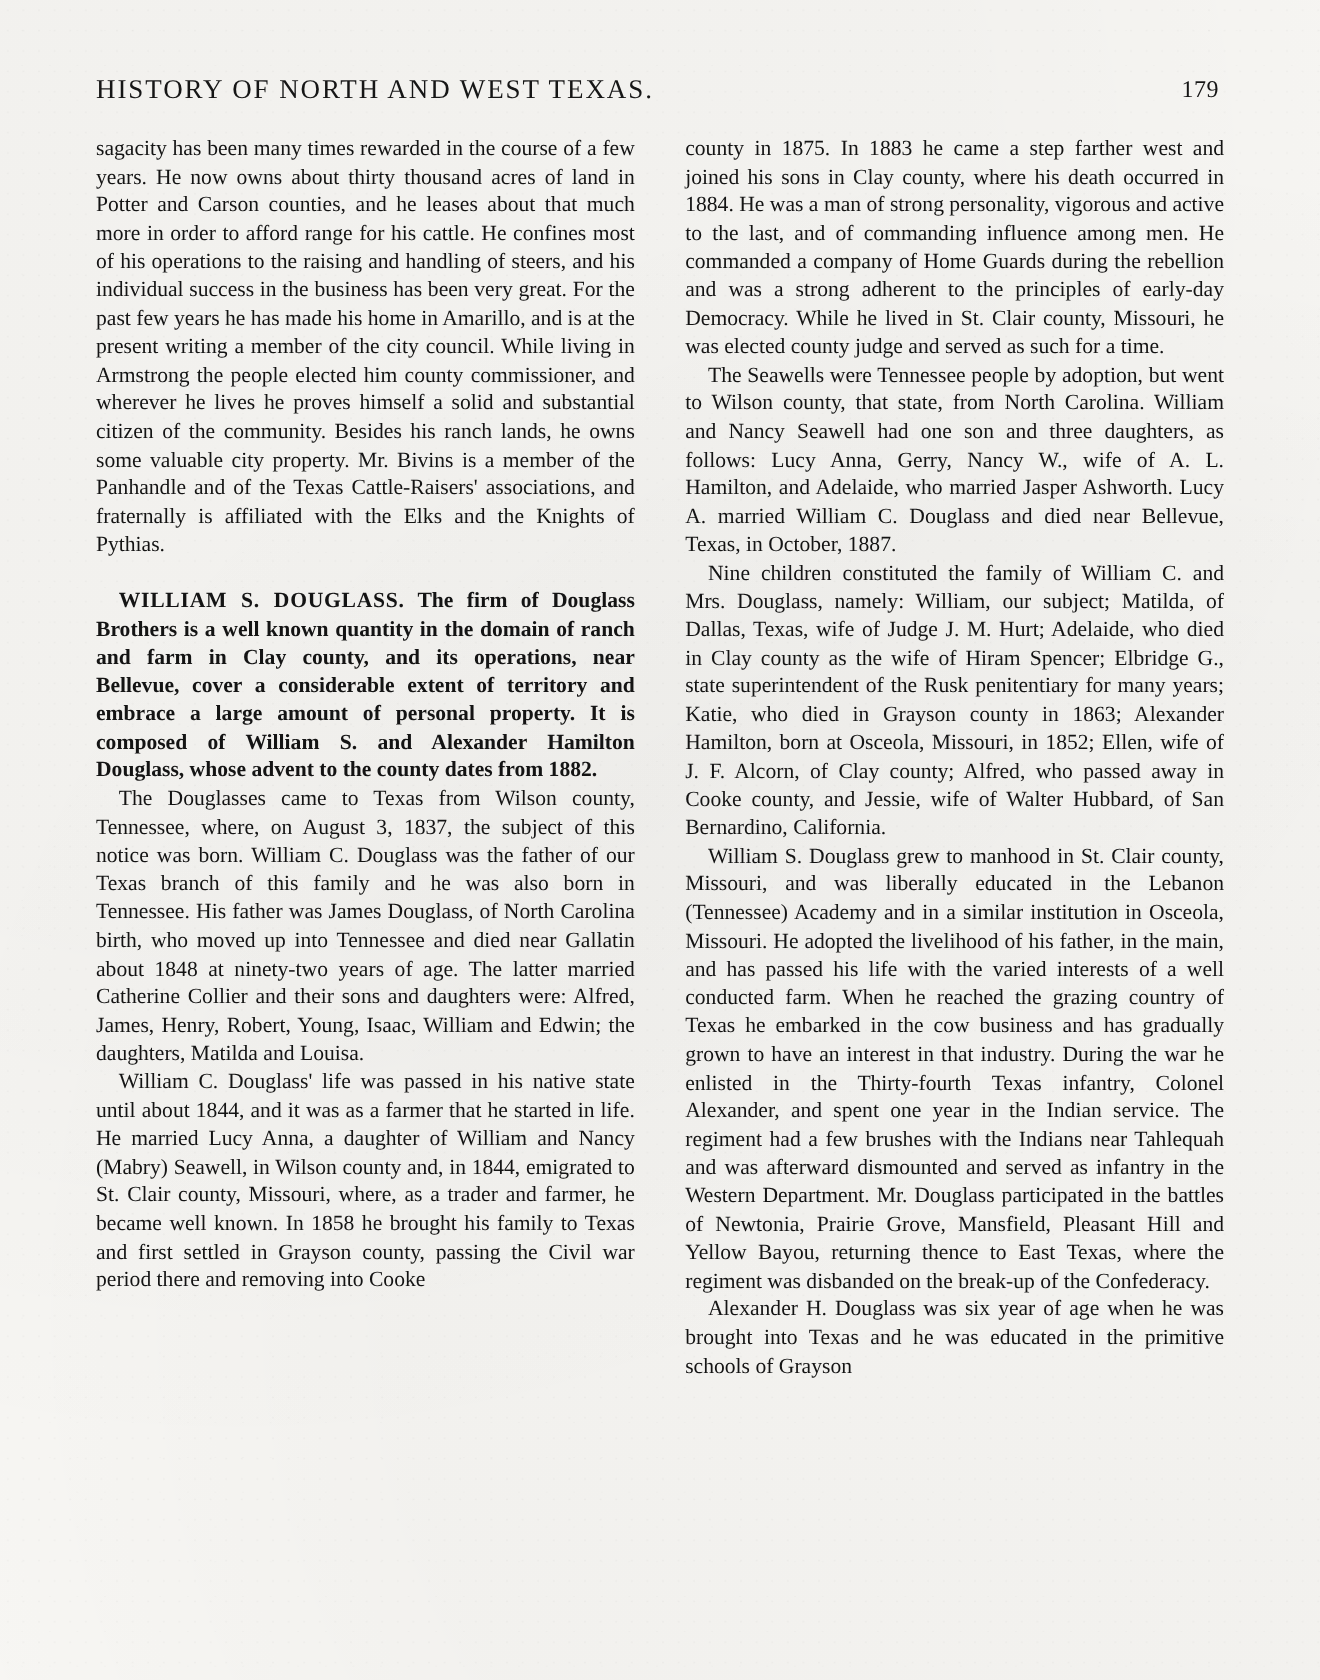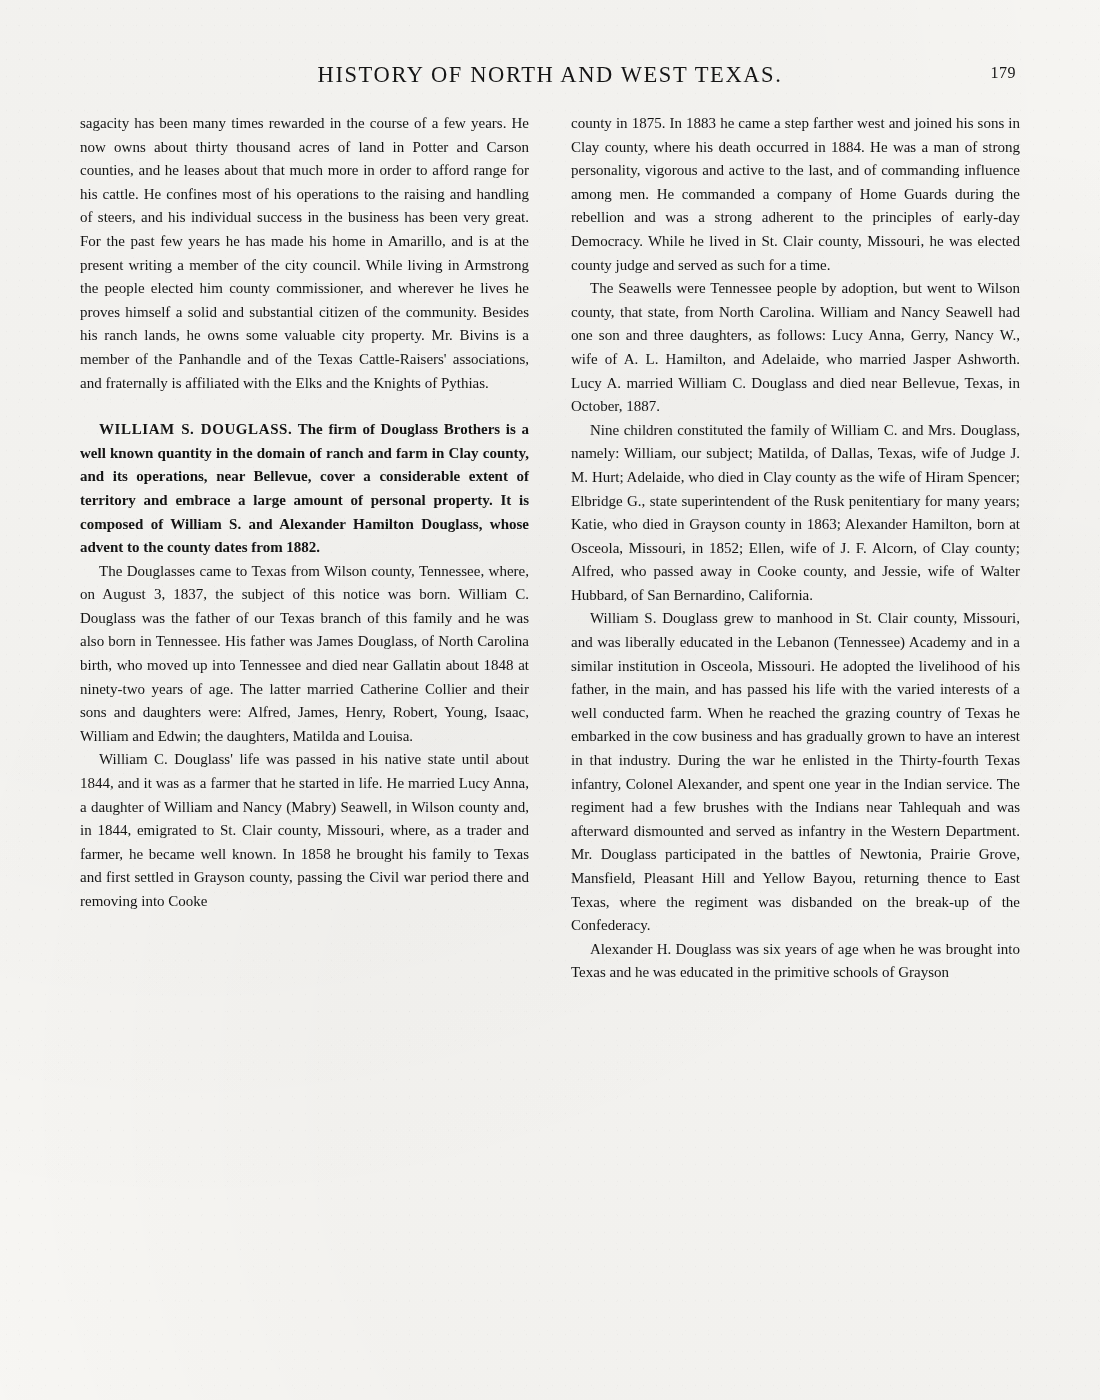--- a/index.html
+++ b/index.html
@@ -28,49 +28,49 @@
   .running-head {
     position: absolute;
     top: 62px;
     left: 80px;
     right: 80px;
     height: 30px;
   }
   .running-head .title {
     position: absolute;
     left: 0; right: 0;
-    text-align: center;
+    text-align: left;
     font-size: 22.5px;
     letter-spacing: 1.6px;
     font-variant: small-caps;
     text-transform: uppercase;
     color: #161616;
     font-family: "Liberation Serif", serif;
   }
   .running-head .folio {
     position: absolute;
     right: 4px;
     top: 2px;
-    font-size: 16px;
+    font-size: 20px;
     letter-spacing: 0.5px;
     color: #161616;
     margin-left: 28px;
   }
   .columns {
     position: absolute;
     top: 112px;
     left: 80px;
     width: 940px;
     height: 1210px;
     display: flex;
     gap: 42px;
   }
   .col {
     width: 449px;
-    font-size: 15px;
+    font-size: 18px;
     line-height: 23.6px;
     text-align: justify;
     text-justify: inter-word;
     color: #141414;
     hyphens: manual;
   }
   .col p {
     margin: 0;
     text-indent: 0;
   }
@@ -115,19 +115,19 @@
       <p class="indent gap"><span class="smallcaps-lead">WILLIAM S. DOUGLASS.</span><span> The firm of Douglass Brothers is a well known quantity in the domain of ranch and farm in Clay county, and its operations, near Bellevue, cover a considerable extent of territory and embrace a large amount of personal property. It is composed of William S. and Alexander Hamilton Douglass, whose advent to the county dates from 1882.</span></p>
       <p class="indent">The Douglasses came to Texas from Wilson county, Tennessee, where, on August 3, 1837, the subject of this notice was born. William C. Douglass was the father of our Texas branch of this family and he was also born in Tennessee. His father was James Douglass, of North Carolina birth, who moved up into Tennessee and died near Gallatin about 1848 at ninety-two years of age. The latter married Catherine Collier and their sons and daughters were: Alfred, James, Henry, Robert, Young, Isaac, William and Edwin; the daughters, Matilda and Louisa.</p>
       <p class="indent">William C. Douglass' life was passed in his native state until about 1844, and it was as a farmer that he started in life. He married Lucy Anna, a daughter of William and Nancy (Mabry) Seawell, in Wilson county and, in 1844, emigrated to St. Clair county, Missouri, where, as a trader and farmer, he became well known. In 1858 he brought his family to Texas and first settled in Grayson county, passing the Civil war period there and removing into Cooke</p>
     </div>
 
     <div class="col">
       <p>county in 1875. In 1883 he came a step farther west and joined his sons in Clay county, where his death occurred in 1884. He was a man of strong personality, vigorous and active to the last, and of commanding influence among men. He commanded a company of Home Guards during the rebellion and was a strong adherent to the principles of early-day Democracy. While he lived in St. Clair county, Missouri, he was elected county judge and served as such for a time.</p>
       <p class="indent">The Seawells were Tennessee people by adoption, but went to Wilson county, that state, from North Carolina. William and Nancy Seawell had one son and three daughters, as follows: Lucy Anna, Gerry, Nancy W., wife of A. L. Hamilton, and Adelaide, who married Jasper Ashworth. Lucy A. married William C. Douglass and died near Bellevue, Texas, in October, 1887.</p>
       <p class="indent">Nine children constituted the family of William C. and Mrs. Douglass, namely: William, our subject; Matilda, of Dallas, Texas, wife of Judge J. M. Hurt; Adelaide, who died in Clay county as the wife of Hiram Spencer; Elbridge G., state superintendent of the Rusk penitentiary for many years; Katie, who died in Grayson county in 1863; Alexander Hamilton, born at Osceola, Missouri, in 1852; Ellen, wife of J. F. Alcorn, of Clay county; Alfred, who passed away in Cooke county, and Jessie, wife of Walter Hubbard, of San Bernardino, California.</p>
       <p class="indent">William S. Douglass grew to manhood in St. Clair county, Missouri, and was liberally educated in the Lebanon (Tennessee) Academy and in a similar institution in Osceola, Missouri. He adopted the livelihood of his father, in the main, and has passed his life with the varied interests of a well conducted farm. When he reached the grazing country of Texas he embarked in the cow business and has gradually grown to have an interest in that industry. During the war he enlisted in the Thirty-fourth Texas infantry, Colonel Alexander, and spent one year in the Indian service. The regiment had a few brushes with the Indians near Tahlequah and was afterward dismounted and served as infantry in the Western Department. Mr. Douglass participated in the battles of Newtonia, Prairie Grove, Mansfield, Pleasant Hill and Yellow Bayou, returning thence to East Texas, where the regiment was disbanded on the break-up of the Confederacy.</p>
-      <p class="indent">Alexander H. Douglass was six years of age when he was brought into Texas and he was educated in the primitive schools of Grayson</p>
+      <p class="indent">Alexander H. Douglass was six year of age when he was brought into Texas and he was educated in the primitive schools of Grayson</p>
     </div>
 
   </div>
 
   <div class="speckle"></div>
 </div>
 
 </body></html>

